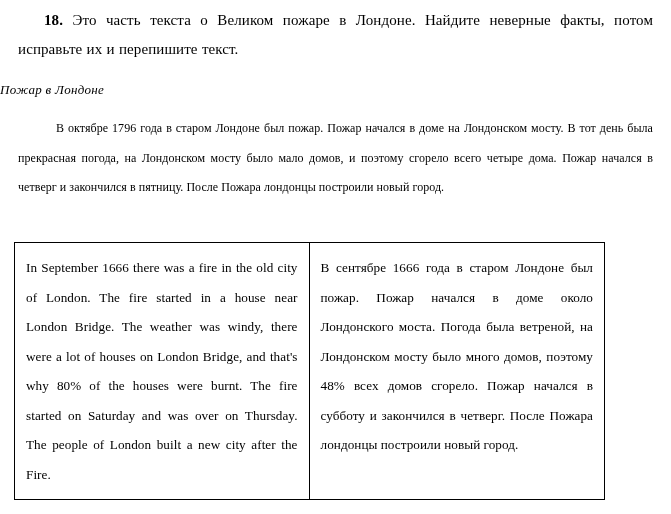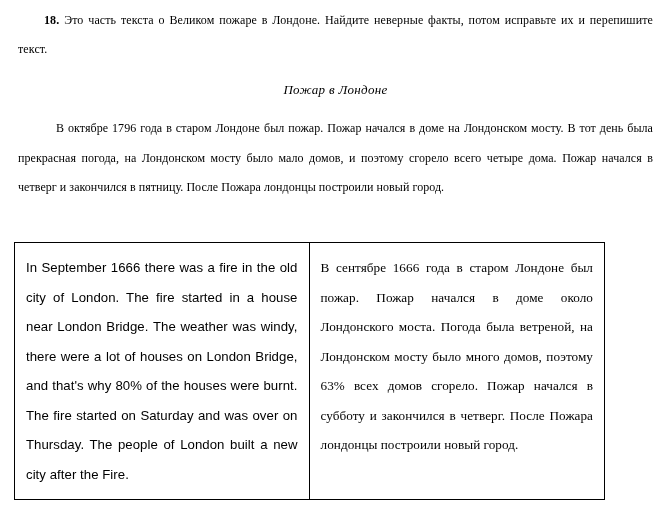--- a/index.html
+++ b/index.html
@@ -24,39 +24,39 @@
   }
 
   
   .exercise-block {
     position: absolute;
     left: 18px;
     top: 6px;
     width: 635px;
   }
   .exercise-para {
-    font-size: 12px;
+    font-size: 15px;
     line-height: 29px;
     text-align: justify;
     text-indent: 26px;
     margin: 0;
     letter-spacing: 0.1px;
     word-spacing: 0.4px;
   }
   .exercise-num {
     font-weight: bold;
   }
 
   
   .story-title {
     position: absolute;
     left: 0;
     top: 82px;
     width: 671px;
-    text-align: center;
+    text-align: left;
     font-style: italic;
     font-size: 13px;
     letter-spacing: 0.3px;
   }
 
   
   .story-para {
     position: absolute;
     left: 18px;
     top: 114px;
@@ -92,38 +92,38 @@
   }
   .cell-text {
     margin: 0;
     font-size: 13.2px;
     line-height: 29.5px;
     text-align: justify;
     text-align-last: left;
     letter-spacing: 0.05px;
   }
   .cell-left .cell-text {
-    font-family: Liberation Sans, sans-serif;
+    font-family: Liberation Serif, serif;
   }
 </style>
 </head>
 <body>
 
 <div class="page">
 
   <div class="exercise-block">
     <p class="exercise-para"><span class="exercise-num">18.</span> <span>Это часть текста о Великом пожаре в Лондоне. Найдите неверные факты, потом исправьте их и перепишите текст.</span></p>
   </div>
 
   <div class="story-title">Пожар в Лондоне</div>
 
   <p class="story-para">В октябре 1796 года в старом Лондоне был пожар. Пожар начался в доме на Лондонском мосту. В тот день была прекрасная погода, на Лондонском мосту было мало домов, и поэтому сгорело всего четыре дома. Пожар начался в четверг и закончился в пятницу. После Пожара лондонцы построили новый город.</p>
 
   <div class="compare-table">
     <div class="cell cell-left">
       <p class="cell-text">In September 1666 there was a fire in the old city of London. The fire started in a house near London Bridge. The weather was windy, there were a lot of houses on London Bridge, and that's why 80% of the houses were burnt. The fire started on Saturday and was over on Thursday. The people of London built a new city after the Fire.</p>
     </div>
     <div class="cell cell-right">
-      <p class="cell-text">В сентябре 1666 года в старом Лондоне был пожар. Пожар начался в доме около Лондонского моста. Погода была ветреной, на Лондонском мосту было много домов, поэтому 63% всех домов сгорело. Пожар начался в субботу и закончился в четверг. После Пожара лондонцы построили новый город.</p>
+      <p class="cell-text">В сентябре 1666 года в старом Лондоне был пожар. Пожар начался в доме около Лондонского моста. Погода была ветреной, на Лондонском мосту было много домов, поэтому 48% всех домов сгорело. Пожар начался в субботу и закончился в четверг. После Пожара лондонцы построили новый город.</p>
     </div>
   </div>
 
 </div>
 
 </body></html>

